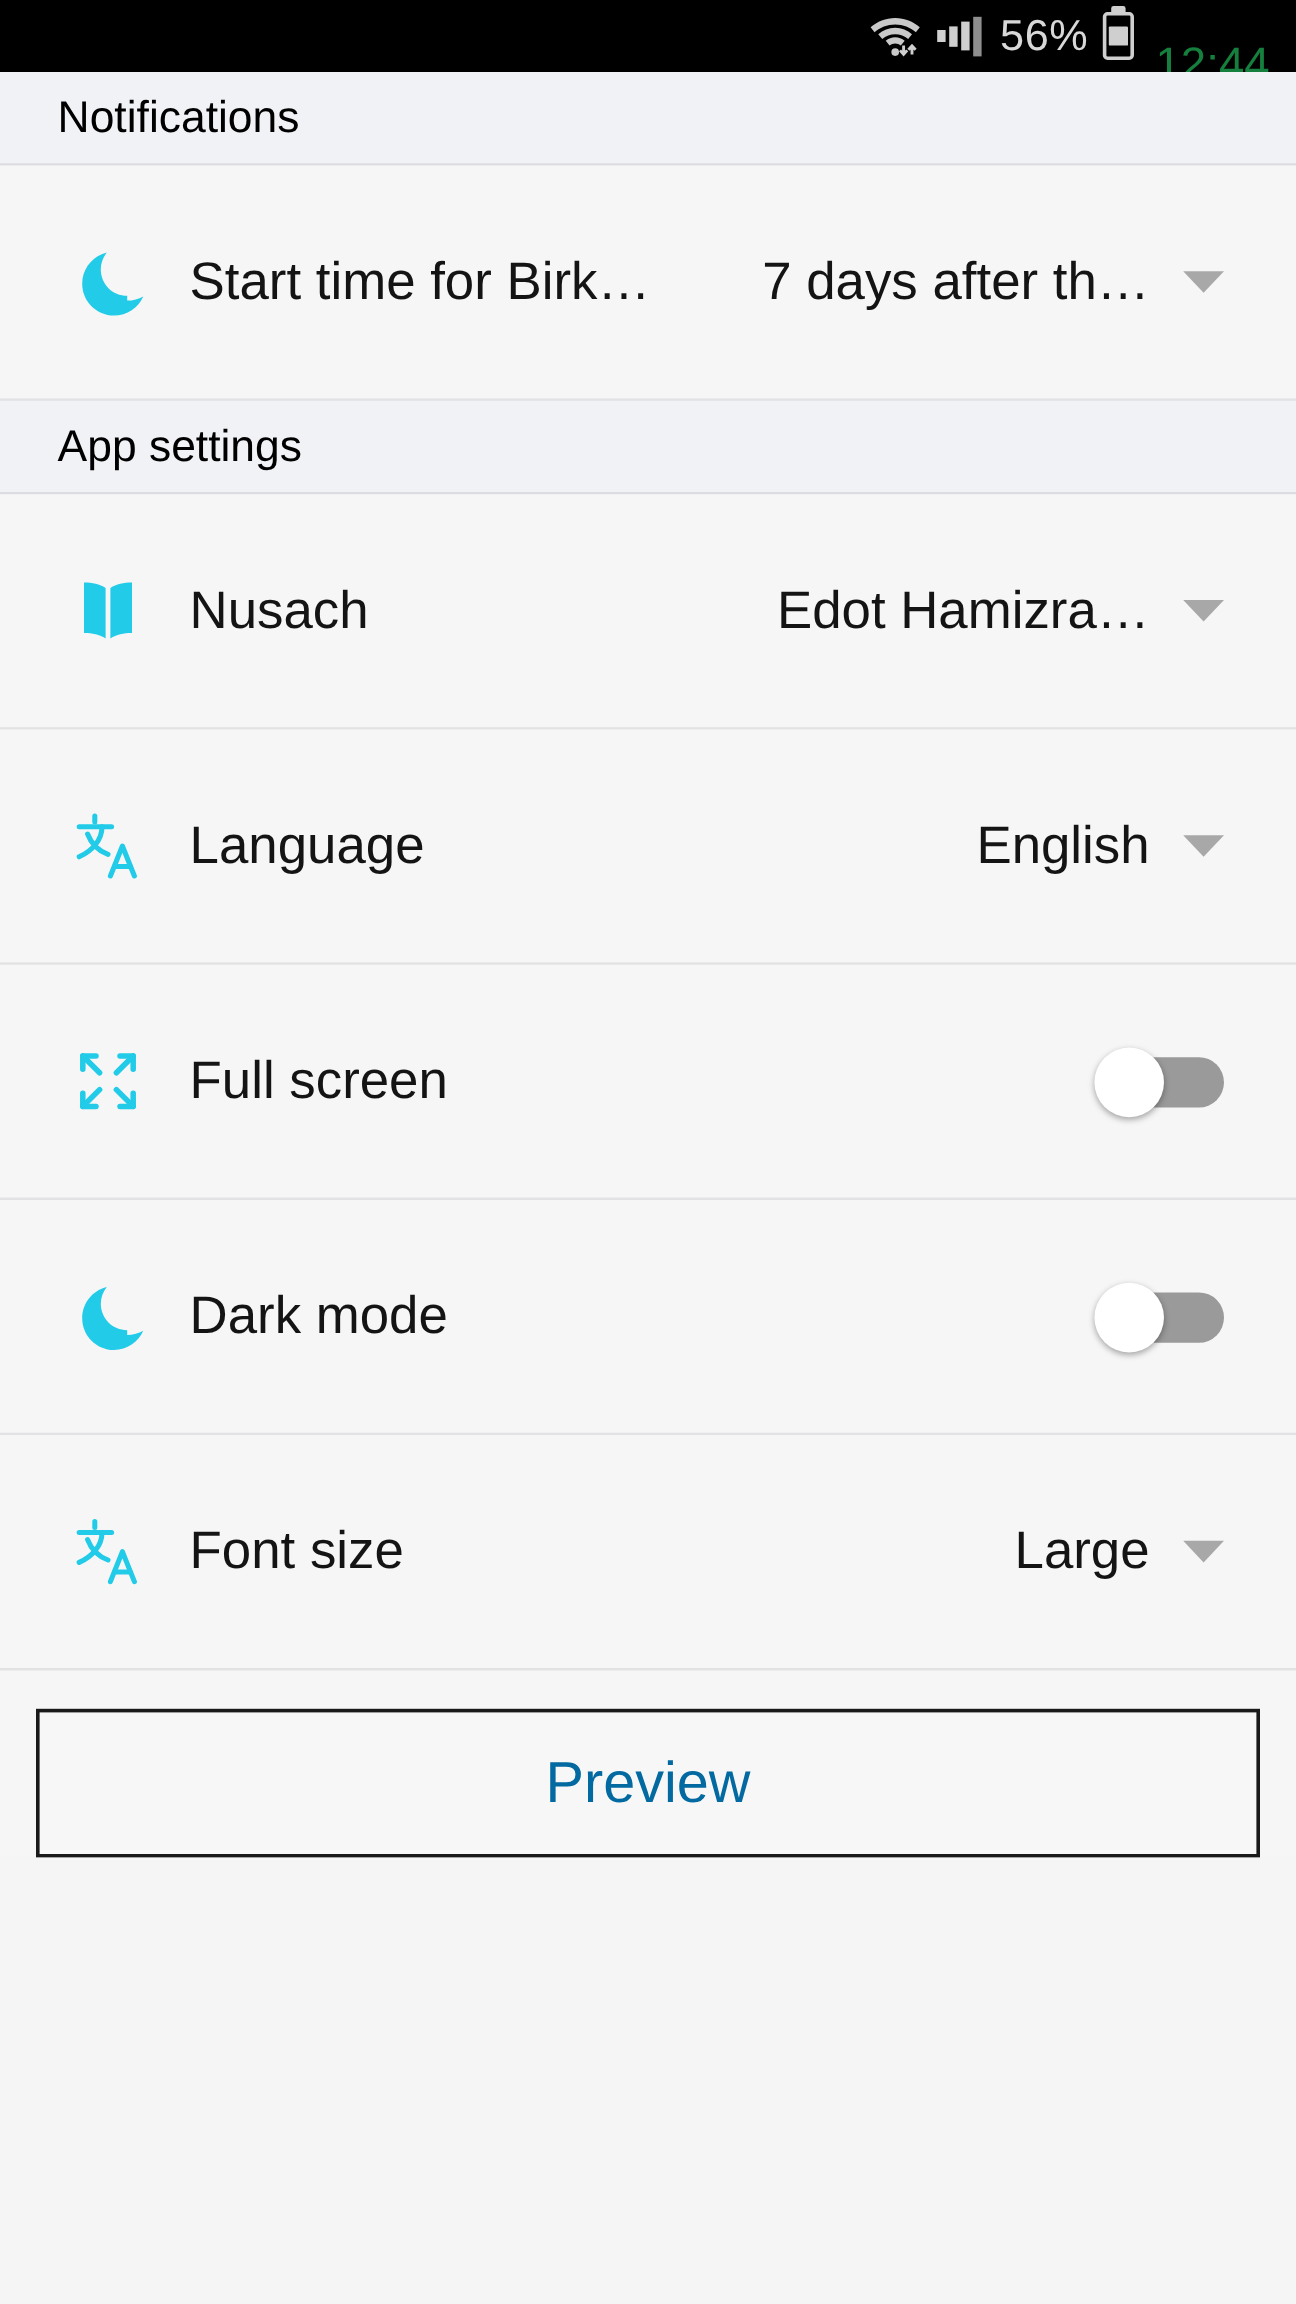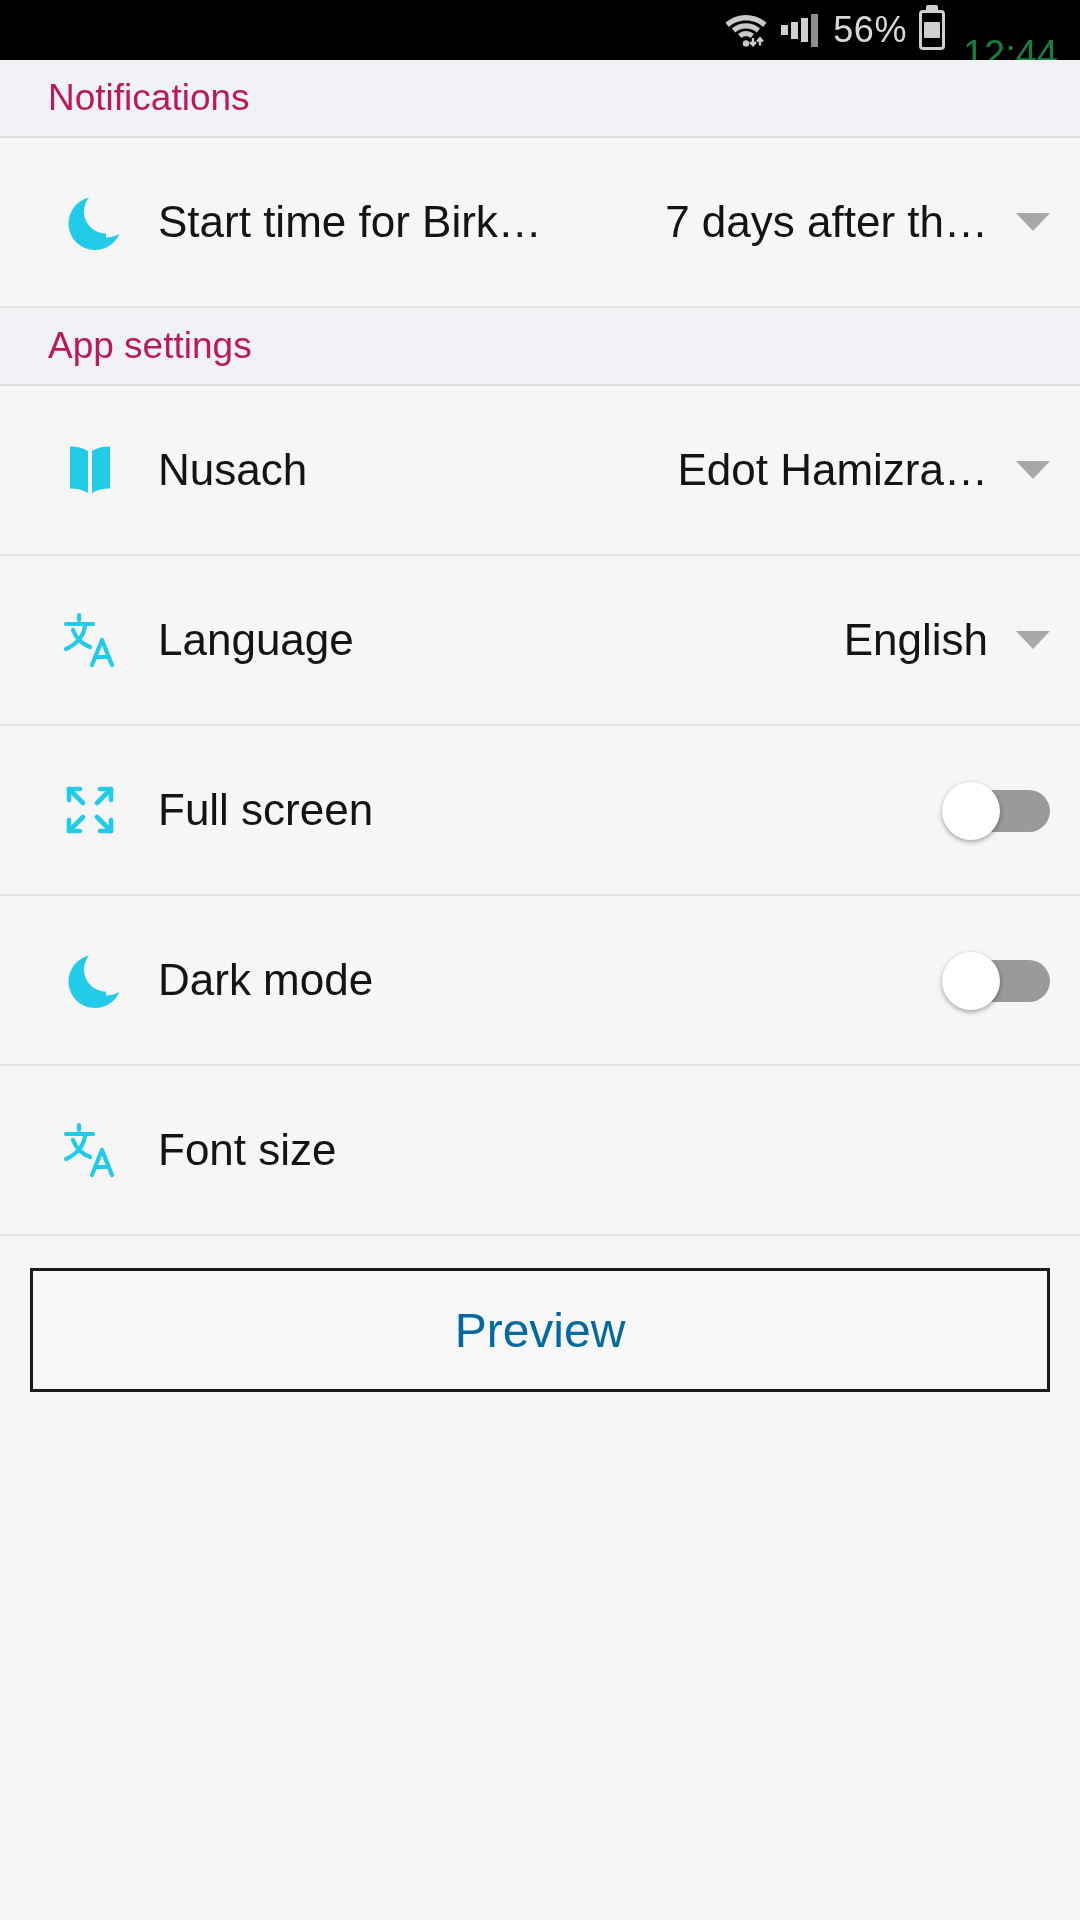--- a/index.html
+++ b/index.html
@@ -45,26 +45,26 @@
   .hamburger { width: 52px; height: 40px; display: flex; flex-direction: column; justify-content: space-between; cursor: pointer; }
   .hamburger span { display: block; height: 5px; background: #fff; border-radius: 1px; }
   .app-title { color: #fff; font-size: 52px; font-weight: 700; letter-spacing: .2px; }
 
   
   .section-header {
     background: #f1f2f6; padding: 0 0 0 48px;
     height: 78px; display: flex; align-items: center;
     border-bottom: 2px solid #dcdde2;
   }
-  .section-header .sh-text { font-size: 37px; color: #be185d; }
+  .section-header .sh-text { font-size: 37px; color: #000000; }
 
   .row {
-    height: 170px; background: #f6f6f6;
+    height: 196px; background: #f6f6f6;
     display: flex; align-items: center;
-    padding: 0 30px 0 44px;
+    padding: 0 60px 0 44px;
     border-bottom: 2px solid #e2e2e4;
     position: relative;
   }
   .row .icon-box { width: 92px; min-width: 92px; display: flex; align-items: center; justify-content: center; }
   .row .row-label { font-size: 44px; color: #141414; margin-left: 22px; flex: 1; white-space: nowrap; }
   .row .row-value-wrap { display: flex; align-items: center; gap: 28px; }
   .row .row-value { font-size: 44px; color: #141414; white-space: nowrap; }
   .caret { width: 0; height: 0; border-left: 17px solid transparent; border-right: 17px solid transparent; border-top: 18px solid #a8a8a8; }
 
   
@@ -218,20 +218,24 @@
             <path d="M25 11v5"></path>
             <path d="M12 20h27"></path>
             <path d="M31 20c0 11-8 20-19 25"></path>
             <path d="M19 26c3 8 9 14 17 17"></path>
             <path d="M38 61l10-25 10 25"></path>
             <path d="M41.5 53h13"></path>
           </g>
         </svg>
       </div>
       <div class="row-label">Font size</div>
+      <div class="row-value-wrap">
+        <span class="row-value">Large</span>
+        <span class="caret"></span>
+      </div>
     </div>
 
     <div class="preview-wrap">
       <button class="preview-btn">Preview</button>
     </div>
 
     <div class="filler"></div>
   </div>
 </div>
 

